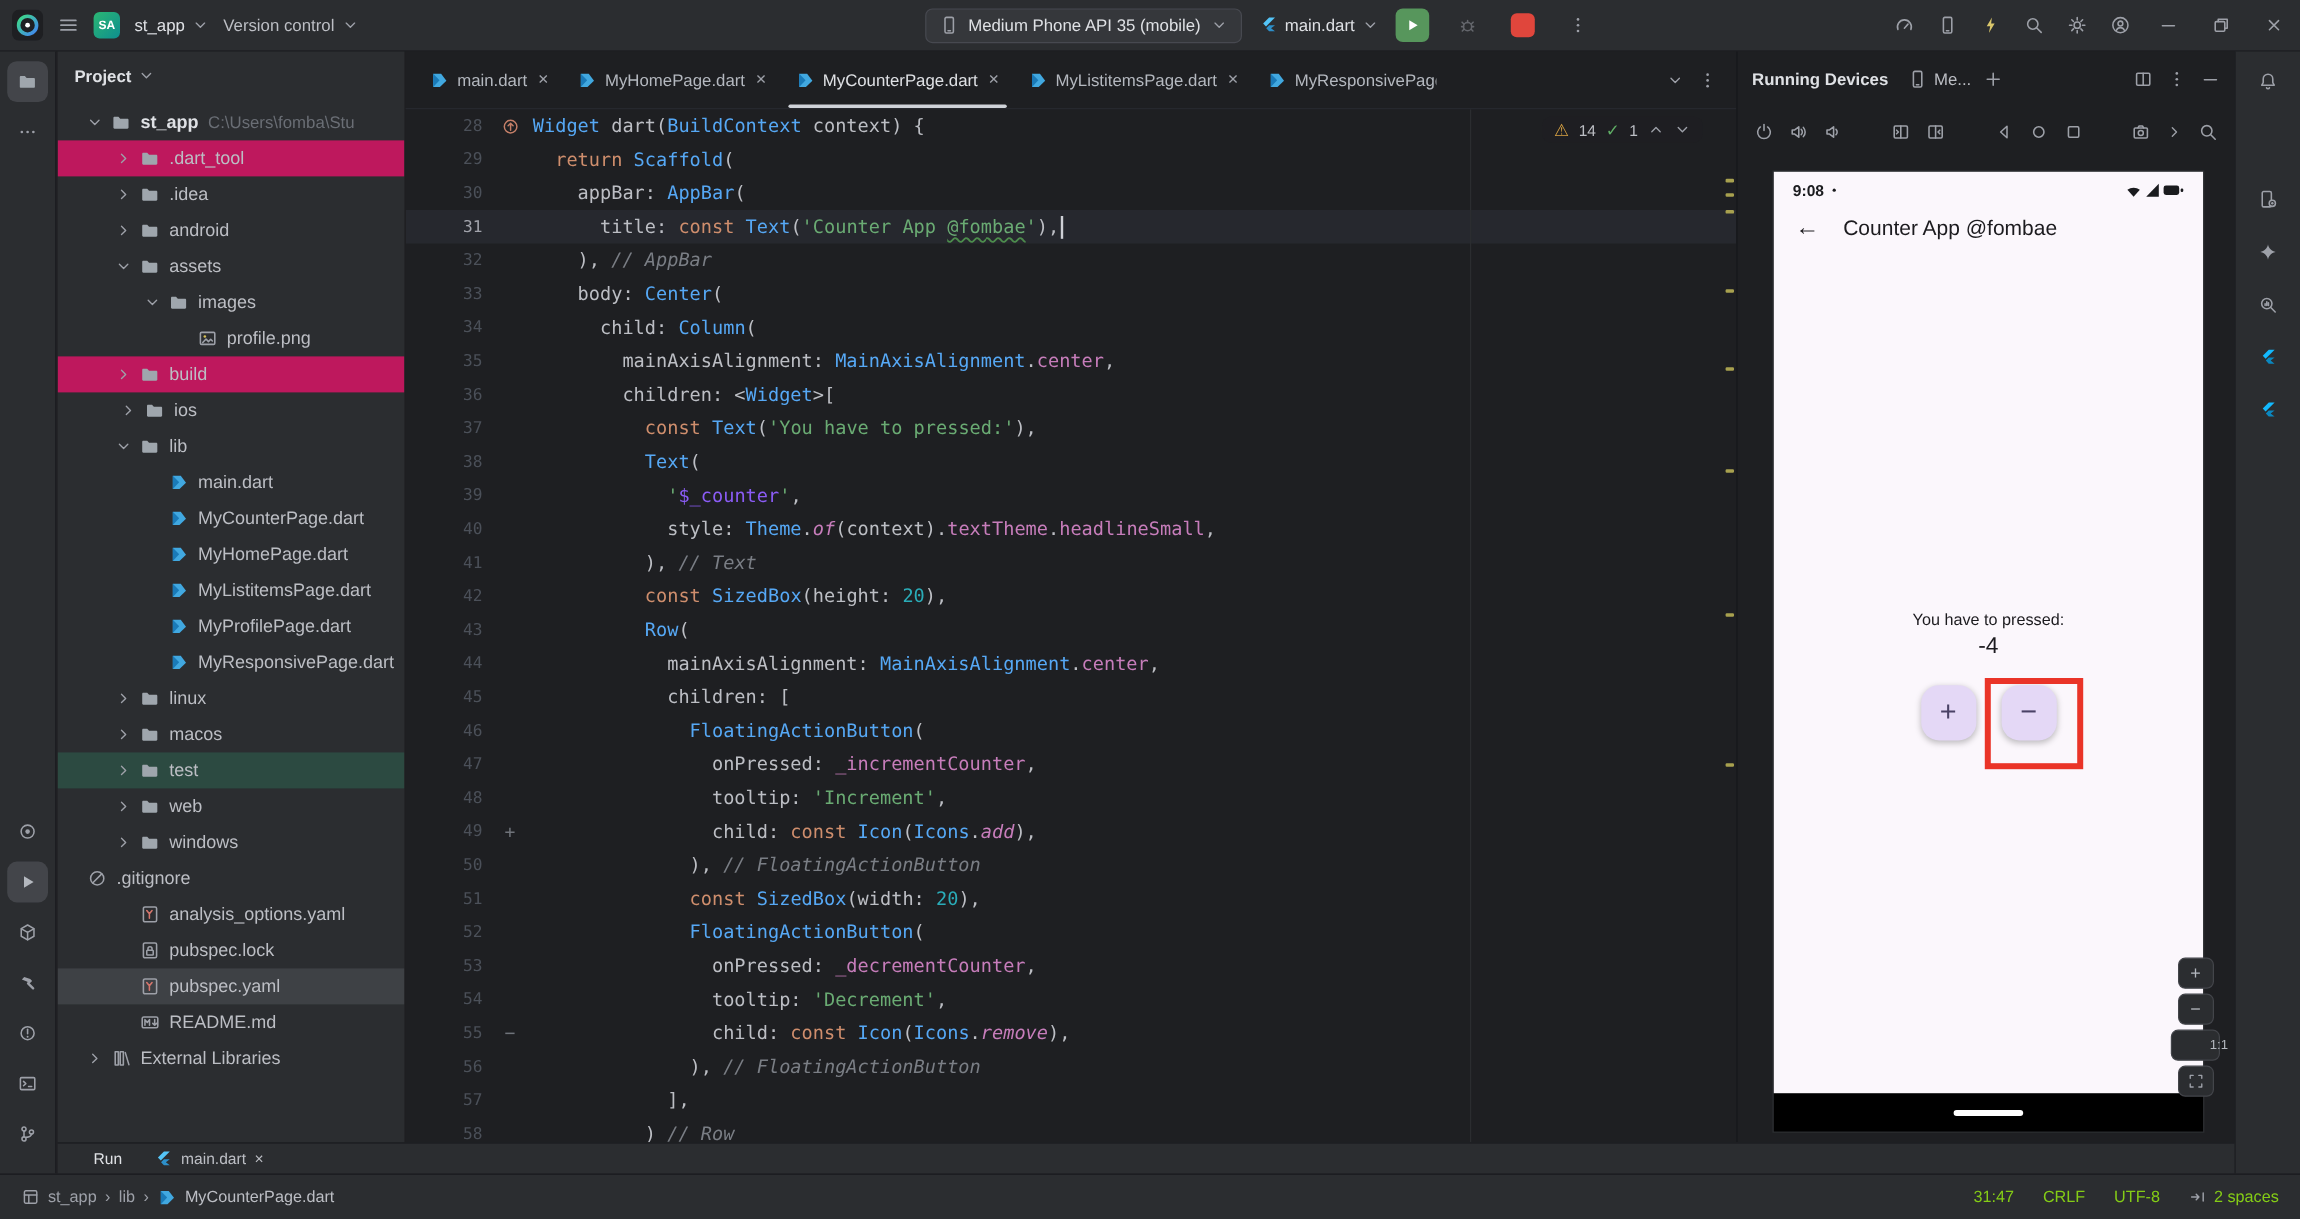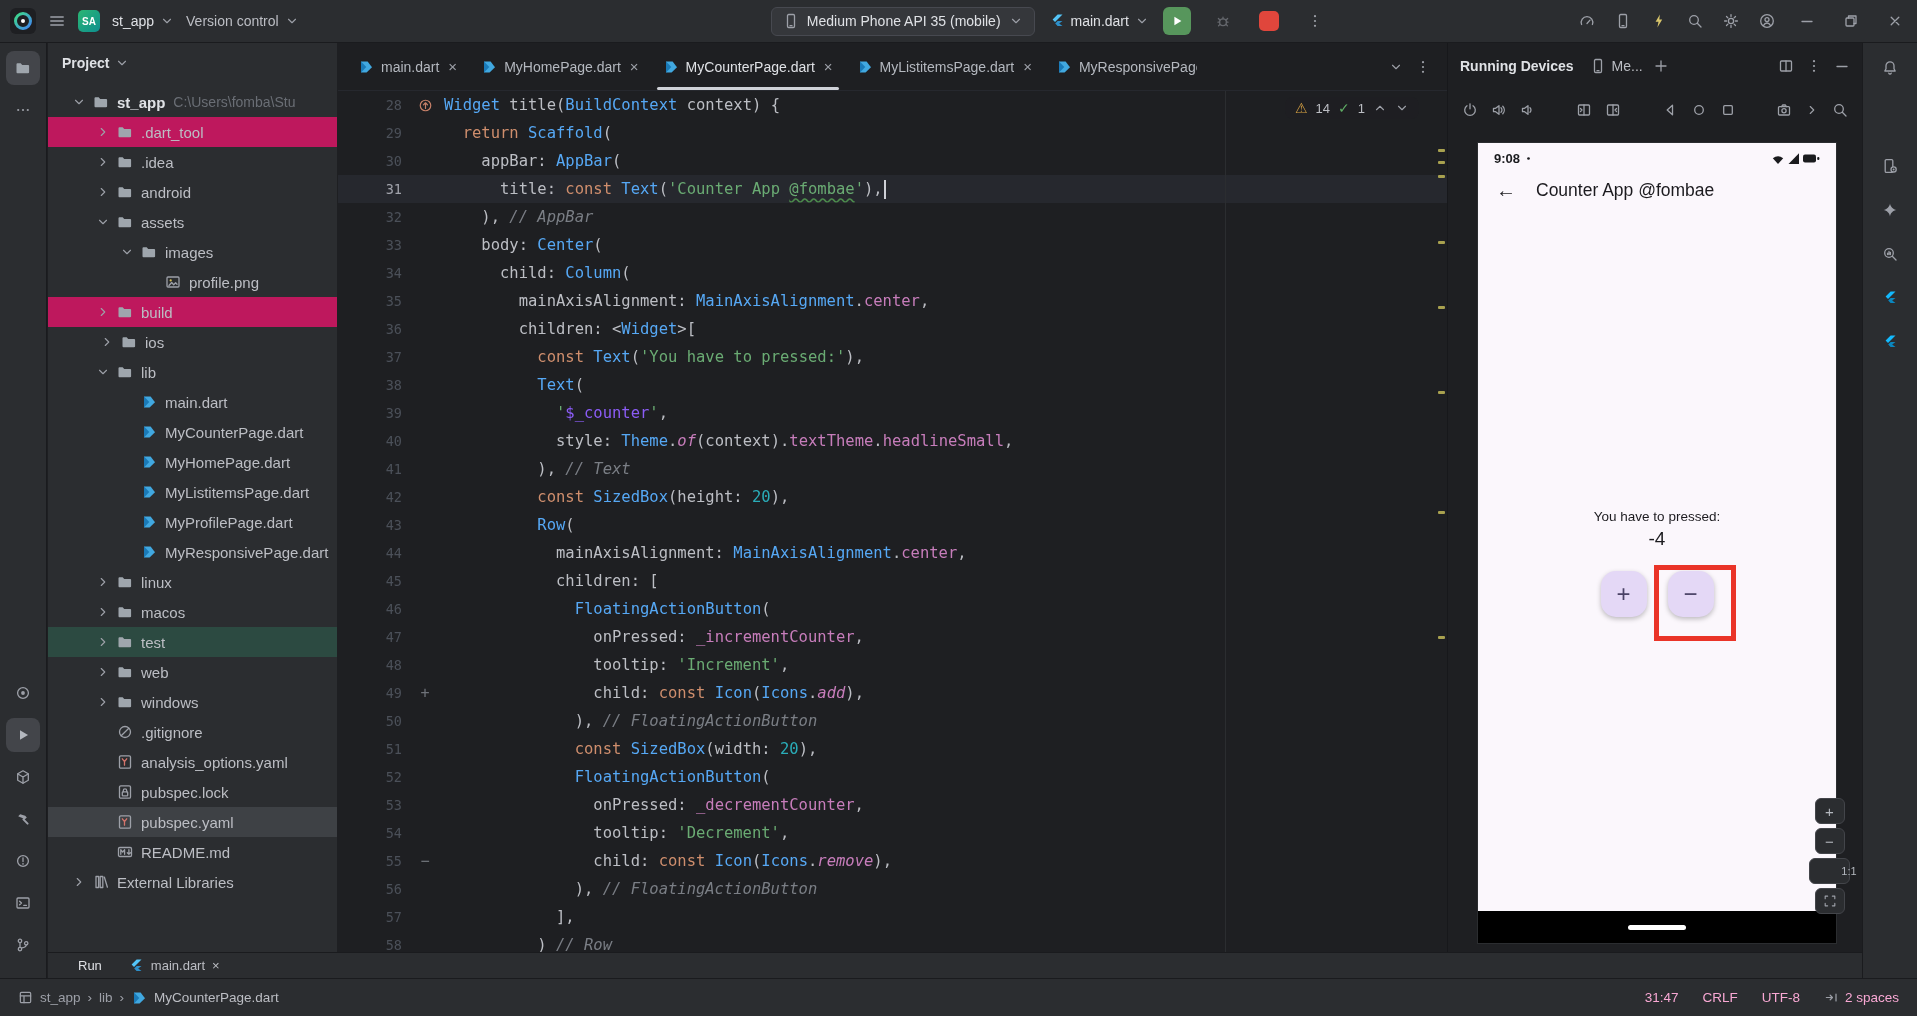--- a/index.html
+++ b/index.html
@@ -129,21 +129,21 @@
   
   .run-bar { position:absolute; left:48px; right:55px; top:952px; height:26px; background:#2B2D30;
              border-top:1px solid #1A1B1E; display:flex; align-items:center; padding-left:30px; gap:26px;
              font-size:13px; color:#DFE1E5; }
   .run-tab { display:flex; align-items:center; gap:7px; color:#BCBEC4; }
   .status-bar { position:absolute; left:0; right:0; bottom:0; height:38px; background:#2B2D30;
                 border-top:1px solid #1A1B1E; display:flex; align-items:center; padding:0 18px;
                 font-size:13.5px; color:#9DA0A8; gap:7px; }
   .crumb { display:flex; align-items:center; gap:7px; }
   .crumb .file { color:#BCBEC4; }
-  .sb-right { margin-left:auto; display:flex; align-items:flex-start; gap:24px; color:#f9a8d4; }
+  .sb-right { margin-left:auto; display:flex; align-items:flex-start; gap:24px; color:#84cc16; }
   .sb-item { display:flex; align-items:center; gap:6px; }
 </style>
 </head>
 <body>
 
 <div class="app">
 
   <header class="titlebar">
     <div class="tb-left">
       <span class="icn">
@@ -650,21 +650,21 @@
               <path d="M6 4l4 4-4 4"></path>
             </svg>
           </span>
           <span class="ticon icn">
             <svg width="16" height="16" viewBox="0 0 16 16" fill="none" stroke="#9DA0A8" stroke-width="1.3" stroke-linecap="round" stroke-linejoin="round">
               <path d="M1.5 4.2c0-.5.4-.9.9-.9h3.3l1.5 1.6h6c.5 0 .9.4.9.9v6.5c0 .5-.4.9-.9.9H2.4c-.5 0-.9-.4-.9-.9z" fill="#9FA6AD" stroke="none"></path>
             </svg>
           </span>
           <span class="tlabel">windows</span>
         </div>
-        <div class="tree-row" style="padding-left: 44px;">
+        <div class="tree-row" style="">
           <span class="chev icn"></span>
           <span class="ticon icn">
             <svg width="16" height="16" viewBox="0 0 16 16" fill="none" stroke="#9DA0A8" stroke-width="1.3" stroke-linecap="round" stroke-linejoin="round">
               <circle cx="8" cy="8" r="5.5"></circle>
               <path d="M4.2 11.8l7.6-7.6"></path>
             </svg>
           </span>
           <span class="tlabel">.gitignore</span>
         </div>
         <div class="tree-row" style="padding-left: 44px;">
@@ -791,21 +791,21 @@
             </svg>
           </span>
       </div>
     </div>
     <div class="editor-body">
       <div class="guide"></div>
       <div class="lines">
           <div class="cline"><span class="ln">28</span><span class="gmark"><svg width="15" height="15" viewBox="0 0 16 16" fill="none" stroke="#9DA0A8" stroke-width="1.3" stroke-linecap="round" stroke-linejoin="round">
                 <circle cx="8" cy="8" r="5.6" stroke="#C57F68"></circle>
                 <path d="M8 11.2V5.4M5.8 7.3L8 5.1l2.2 2.2" stroke="#C57F68"></path>
-              </svg></span><span class="code"><span class="tk-t">Widget</span><span class="tk-d"> title(</span><span class="tk-t">BuildContext</span><span class="tk-d"> context) {</span></span></div>
+              </svg></span><span class="code"><span class="tk-t">Widget</span><span class="tk-d"> dart(</span><span class="tk-t">BuildContext</span><span class="tk-d"> context) {</span></span></div>
           <div class="cline"><span class="ln">29</span><span class="gmark"></span><span class="code"><span class="tk-d">  </span><span class="tk-k">return</span><span class="tk-d"> </span><span class="tk-t">Scaffold</span><span class="tk-d">(</span></span></div>
           <div class="cline"><span class="ln">30</span><span class="gmark"></span><span class="code"><span class="tk-d">    appBar: </span><span class="tk-t">AppBar</span><span class="tk-d">(</span></span></div>
           <div class="cline current"><span class="ln">31</span><span class="gmark"></span><span class="code"><span class="tk-d">      title: </span><span class="tk-k">const</span><span class="tk-d"> </span><span class="tk-t">Text</span><span class="tk-d">(</span><span class="tk-s">'Counter App </span><span class="tk-sw">@fombae</span><span class="tk-s">'</span><span class="tk-d">),</span><span class="caret"></span></span></div>
           <div class="cline"><span class="ln">32</span><span class="gmark"></span><span class="code"><span class="tk-d">    ), </span><span class="tk-c">// AppBar</span></span></div>
           <div class="cline"><span class="ln">33</span><span class="gmark"></span><span class="code"><span class="tk-d">    body: </span><span class="tk-t">Center</span><span class="tk-d">(</span></span></div>
           <div class="cline"><span class="ln">34</span><span class="gmark"></span><span class="code"><span class="tk-d">      child: </span><span class="tk-t">Column</span><span class="tk-d">(</span></span></div>
           <div class="cline"><span class="ln">35</span><span class="gmark"></span><span class="code"><span class="tk-d">        mainAxisAlignment: </span><span class="tk-t">MainAxisAlignment</span><span class="tk-d">.</span><span class="tk-m">center</span><span class="tk-d">,</span></span></div>
           <div class="cline"><span class="ln">36</span><span class="gmark"></span><span class="code"><span class="tk-d">        children: &lt;</span><span class="tk-t">Widget</span><span class="tk-d">&gt;[</span></span></div>
           <div class="cline"><span class="ln">37</span><span class="gmark"></span><span class="code"><span class="tk-d">          </span><span class="tk-k">const</span><span class="tk-d"> </span><span class="tk-t">Text</span><span class="tk-d">(</span><span class="tk-s">'You have to pressed:'</span><span class="tk-d">),</span></span></div>
           <div class="cline"><span class="ln">38</span><span class="gmark"></span><span class="code"><span class="tk-d">          </span><span class="tk-t">Text</span><span class="tk-d">(</span></span></div>

